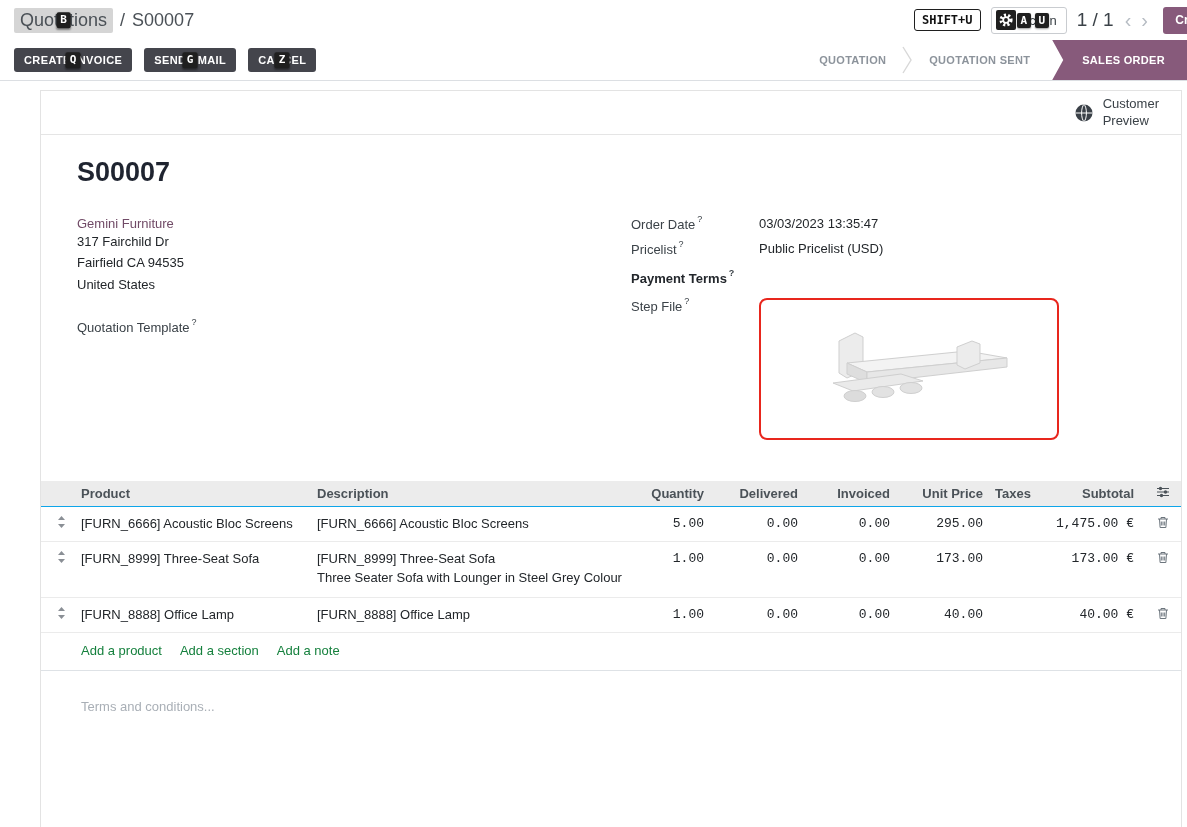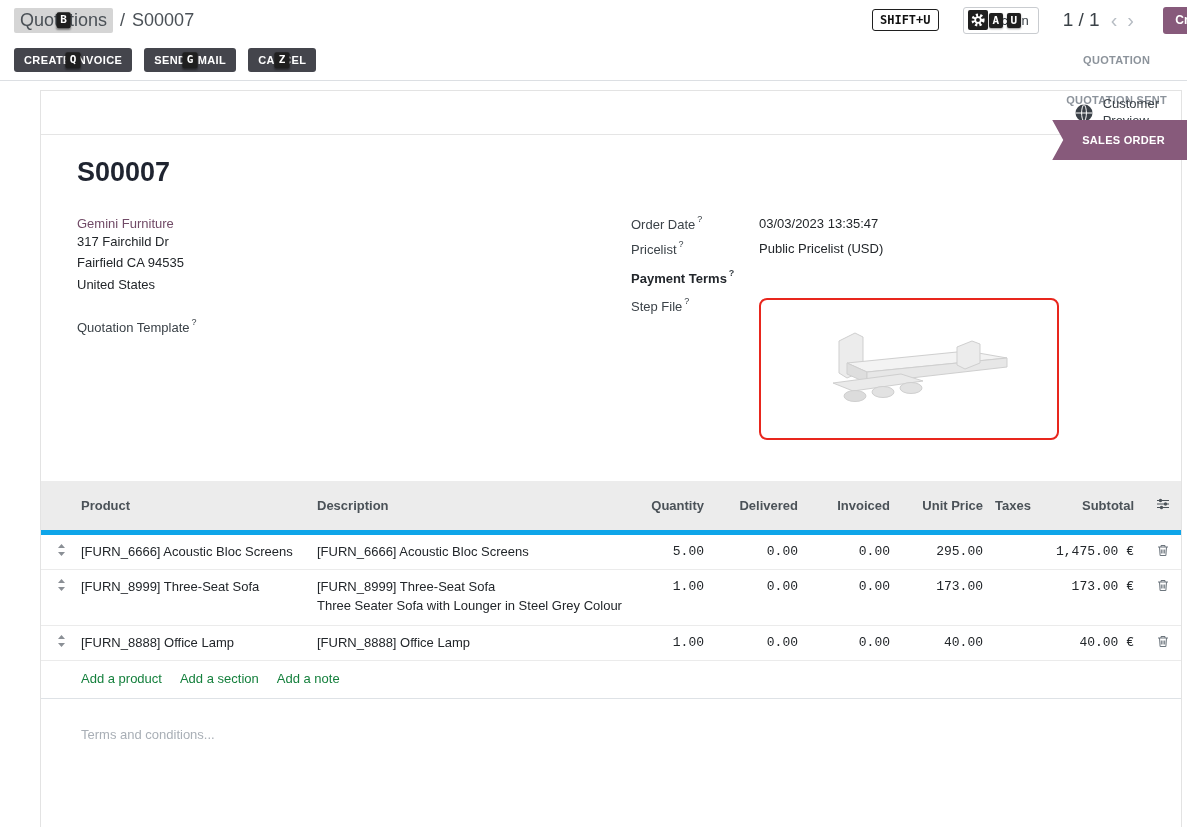--- a/index.html
+++ b/index.html
@@ -18,21 +18,21 @@
   .bc-sep, .bc-current { color:#4a5056; }
 
   .kbd-hint {
     background:#1f1f1f; color:#fff;
     font:700 11px "DejaVu Sans Mono", monospace;
     padding:1px 4px; border-radius:2px; line-height:1.25;
     box-shadow:0 1px 2px rgba(0,0,0,.4);
   }
   .overlay-center { position:absolute; top:50%; left:50%; transform:translate(-50%,-50%); }
 
-  .topbar-right { display:flex; align-items:center; gap:24px;justify-content:flex-end; }
+  .topbar-right { display:flex; align-items:center; gap:10px;justify-content:flex-end; }
   .kbd-keycap {
     background:#fff; border:1px solid #1f1f1f; border-radius:3px;
     font:700 12px "DejaVu Sans Mono", monospace; color:#111;
     padding:3px 7px;
   }
   .action-btn {
     position:relative; display:flex; align-items:center; gap:5px;
     background:#fff; border:1px solid #c9ccd0; border-radius:3px;
     height:27px; padding:0 9px 0 4px; cursor:pointer;
   }
@@ -53,21 +53,21 @@
 
   
   .controlbar { display:flex; justify-content:space-between; align-items:center; height:41px; padding-left:14px; border-bottom:1px solid #dcdfe3; background:#fff; }
   .control-left { display:flex; align-items:center; gap:12px; }
   .btn-dark {
     position:relative; background:#44454c; color:#fff; border:none; border-radius:3px;
     font:700 11px "Liberation Sans", sans-serif; letter-spacing:.4px;
     padding:6px 10px; cursor:pointer;
   }
 
-  .statusbar { display:flex; align-items:center; height:40px;flex-direction:column; }
+  .statusbar { display:flex; align-items:center; height:40px; }
   .status-step {
     font-size:11px; font-weight:700; letter-spacing:.3px; color:#8c939b;
     padding:0 16px; line-height:40px; white-space:nowrap; cursor:pointer;
   }
   .status-step.active {
     background:#875A7B; color:#fff; height:40px;
     padding:0 44px 0 30px; margin-left:6px; margin-right:-22px;
     clip-path: polygon(0 0, 100% 0, 100% 100%, 0 100%, 11px 50%);
   }
   .status-chev { display:block; }
@@ -102,21 +102,21 @@
   
   .notebook { margin-top:32px; }
   .tabs { display:flex; padding-left:36px; border-bottom:1px solid #dee2e6; }
   .tab { padding:7px 13px; font-size:13px; color:#714B67; cursor:pointer; }
   .tab.active { color:#4b5258; background:#fff; border:1px solid #dee2e6; border-bottom:1px solid #fff; margin-bottom:-1px; }
 
   
   table.lines { width:100%; border-collapse:collapse; table-layout:fixed; font-size:13px; }
   table.lines th {
     background:#ececec; color:#4b5258; font-weight:700; text-align:left;
-    padding:16px 8px; border-bottom:5px solid #0ea5e9;
+    padding:4px 8px; border-bottom:1px solid #0ea5e9;
   }
   table.lines th.num { text-align:right; }
   table.lines th.no-pad, table.lines td.no-pad { padding-left:0; }
   table.lines td { padding:9px 8px; border-bottom:1px solid #ebebeb; vertical-align:top; color:#22262a; }
   table.lines td.num { text-align:right;font-family:Liberation Mono, monospace; }
   td.handle-cell, th.handle-cell { text-align:center; padding-left:0; padding-right:0; }
   td.trash-cell { text-align:center; cursor:pointer; }
   .hl { color:#2E6BD6; }
   .desc2 { margin-top:3px; line-height:1.45; }
 

